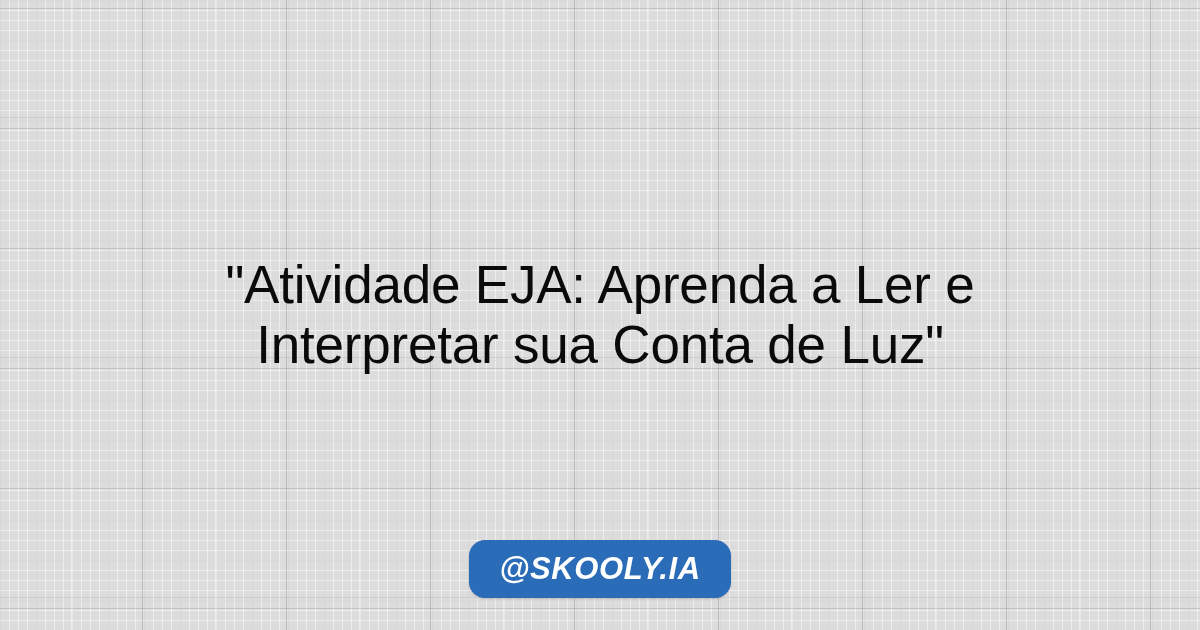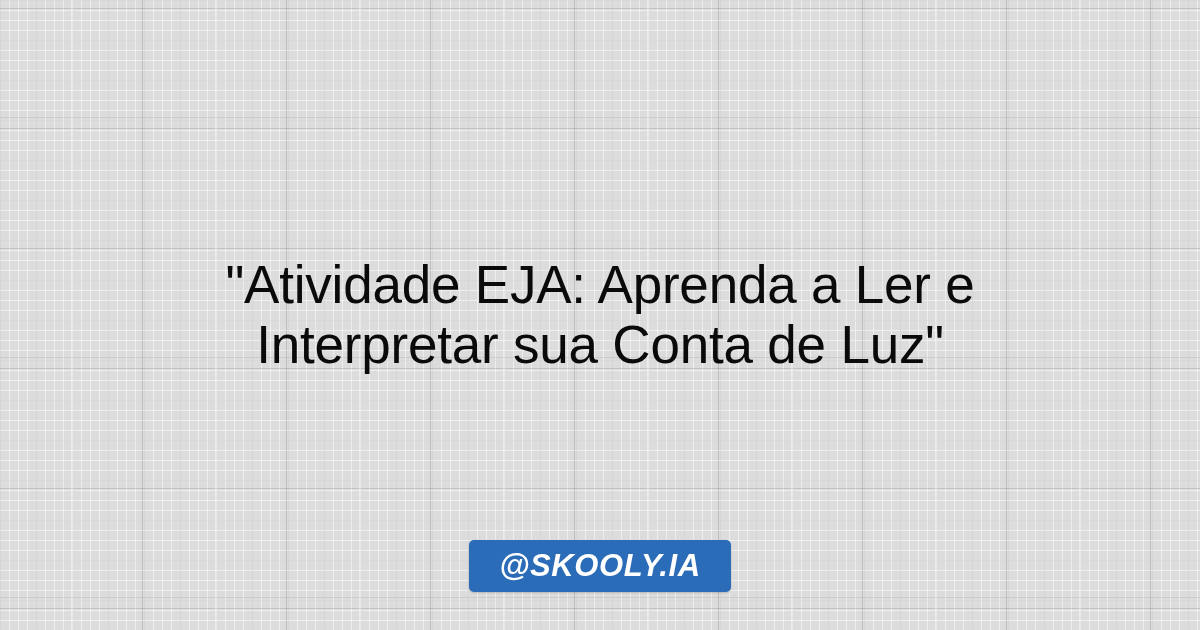--- a/index.html
+++ b/index.html
@@ -103,23 +103,23 @@
     right: 0;
     top: 540px;
     display: flex;
     justify-content: center;
   }
 
   .badge {
     display: inline-flex;
     align-items: center;
     justify-content: center;
-    height: 52px;
+    height: 58px;
     padding: 0 30px;
-    border-radius: 5px;
+    border-radius: 16px;
     background-color: #2a6cb8;
     color: #ffffff;
     font-family: "Liberation Sans", sans-serif;
     font-style: italic;
     font-weight: 700;
     font-size: 31px;
     letter-spacing: 0.6px;
     white-space: nowrap;
     box-shadow: 0 1px 2px rgba(0,0,0,0.18);
   }

